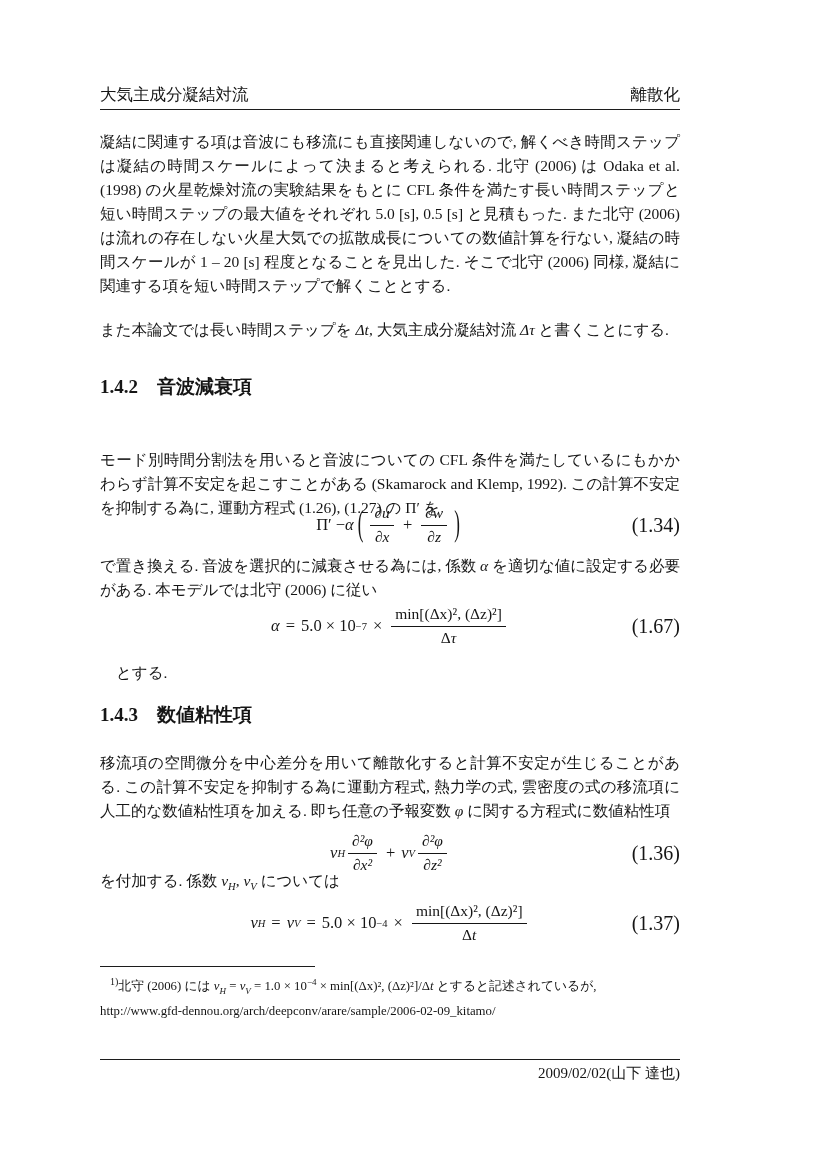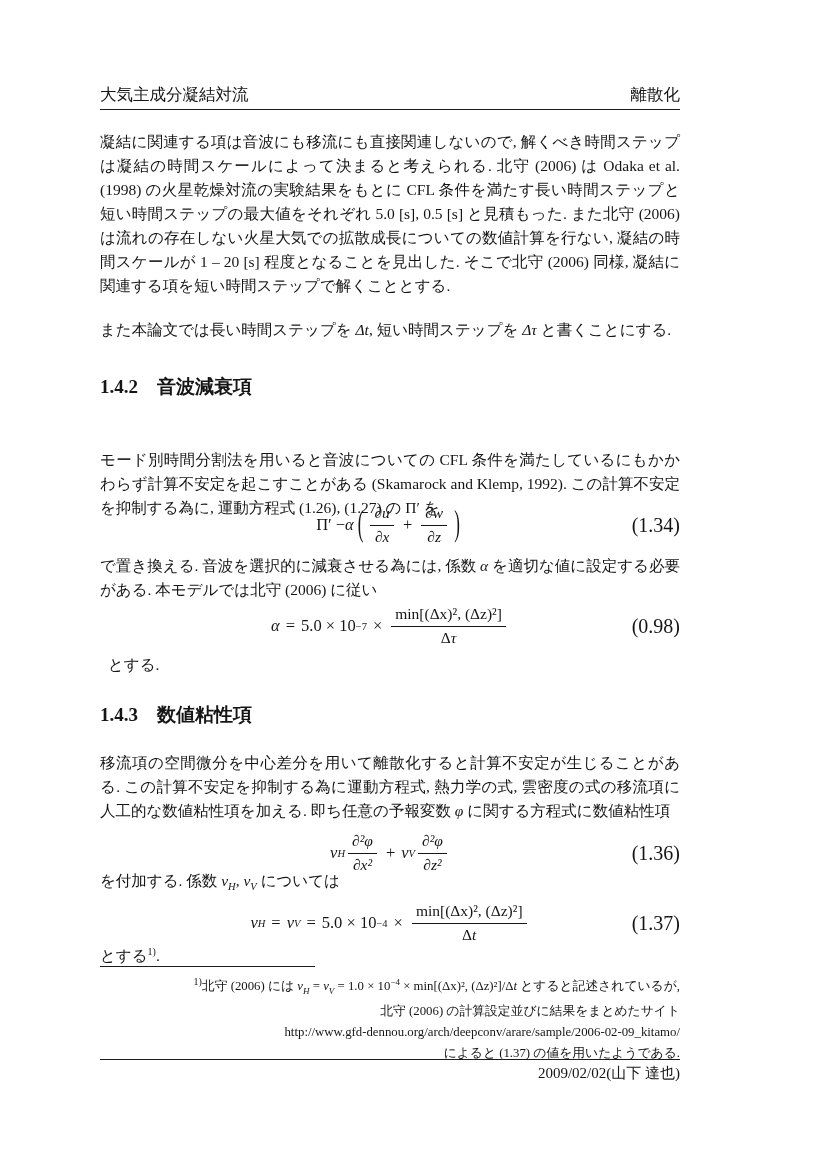--- a/index.html
+++ b/index.html
@@ -44,21 +44,21 @@
     <span>大気主成分凝結対流</span>
     <span>離散化</span>
   </div>
   <div class="rule" style="top:109px; width:580px;"></div>
 
   <p class="blk para" style="top:130px; margin:0;">
     <span>凝結に関連する項は音波にも移流にも直接関連しないので, 解くべき時間ステップは凝結の時間スケールによって決まると考えられる. 北守 (2006) は Odaka et al.(1998) の火星乾燥対流の実験結果をもとに CFL 条件を満たす長い時間ステップと短い時間ステップの最大値をそれぞれ 5.0 [s], 0.5 [s] と見積もった. また北守 (2006) は流れの存在しない火星大気での拡散成長についての数値計算を行ない, 凝結の時間スケールが 1 – 20 [s] 程度となることを見出した. そこで北守 (2006) 同様, 凝結に関連する項を短い時間ステップで解くこととする.</span>
   </p>
 
   <p class="blk para" style="top:318px; margin:0;">
-    <span>また本論文では長い時間ステップを </span><span class="it">Δt</span><span>, 短い時間ステップを </span><span class="it">Δτ</span><span> と書くことにする.</span>
+    <span>また本論文では長い時間ステップを </span><span class="it">Δt</span><span>, 大気主成分凝結対流 </span><span class="it">Δτ</span><span> と書くことにする.</span>
   </p>
 
   <h2 class="blk sechead" style="top:372px; margin:0;">
     <span class="num">1.4.2</span><span class="ttl">音波減衰項</span>
   </h2>
 
   <p class="blk para" style="top:448px; margin:0;">
     <span>モード別時間分割法を用いると音波についての CFL 条件を満たしているにもかかわらず計算不安定を起こすことがある (Skamarock and Klemp, 1992). この計算不安定を抑制する為に, 運動方程式 (1.26), (1.27) の </span><span>Π′</span><span> を</span>
   </p>
 
@@ -86,24 +86,24 @@
   <div class="blk eq" style="top:602px; height:48px;">
     <span class="it">α</span>
     <span class="mop">=</span>
     <span>5.0 × 10</span>
       <sup class="me">−7</sup>
     <span class="mop">×</span>
     <span class="frac">
       <span class="fnum">min[(Δx)², (Δz)²]</span>
       <span class="fden"><span>Δ</span><span class="it">τ</span></span>
     </span>
-    <span class="eqlabel">(0.98)</span>
+    <span class="eqlabel">(1.67)</span>
   </div>
 
-  <p class="blk para" style="top:645px; margin:8px;">
+  <p class="blk para" style="top:645px; margin:16px;">
     <span>とする.</span>
   </p>
 
   <h2 class="blk sechead" style="top:700px; margin:0;">
     <span class="num">1.4.3</span><span class="ttl">数値粘性項</span>
   </h2>
 
   <p class="blk para" style="top:751px; margin:0;">
     <span>移流項の空間微分を中心差分を用いて離散化すると計算不安定が生じることがある. この計算不安定を抑制する為に運動方程式, 熱力学の式, 雲密度の式の移流項に人工的な数値粘性項を加える. 即ち任意の予報変数 </span><span class="it">φ</span><span> に関する方程式に数値粘性項</span>
   </p>
@@ -139,32 +139,27 @@
     <span>5.0 × 10</span>
       <sup class="me">−4</sup>
     <span class="mop">×</span>
     <span class="frac">
       <span class="fnum">min[(Δx)², (Δz)²]</span>
       <span class="fden"><span>Δ</span><span class="it">t</span></span>
     </span>
     <span class="eqlabel">(1.37)</span>
   </div>
 
-  <p class="blk para" style="top:940px; margin:0;">
-    <span>とする</span><sup class="fnm">1)</sup><span>.</span>
-  </p>
 
   <div class="rule" style="top:966px; width:215px; height:1px;"></div>
-  <div class="blk footnote" style="top:972px;text-align:right;">
+  <div class="blk footnote" style="top:972px;">
     <div class="fn-line1">
       <sup class="fnm">1)</sup><span>北守 (2006) には </span><span class="it">ν</span><sub class="ms" style="font-size:9px;">H</sub><span> = </span><span class="it">ν</span><sub class="ms" style="font-size:9px;">V</sub><span> = 1.0 × 10</span><sup class="me" style="font-size:9px;">−4</sup><span> × min[(Δx)², (Δz)²]/Δ</span><span class="it">t</span><span> とすると記述されているが,</span>
     </div>
-    <div>北守 (2006) の計算設定並びに結果をまとめたサイト</div>
     <div>http://www.gfd-dennou.org/arch/deepconv/arare/sample/2006-02-09_kitamo/</div>
-    <div>によると (1.37) の値を用いたようである.</div>
   </div>
 
   <div class="rule" style="top:1059px; width:580px;"></div>
   <div class="blk footer-line" style="top:1064px;">
     <span>2009/02/02(山下 達也)</span>
   </div>
 
 </div>
 
 </body></html>

